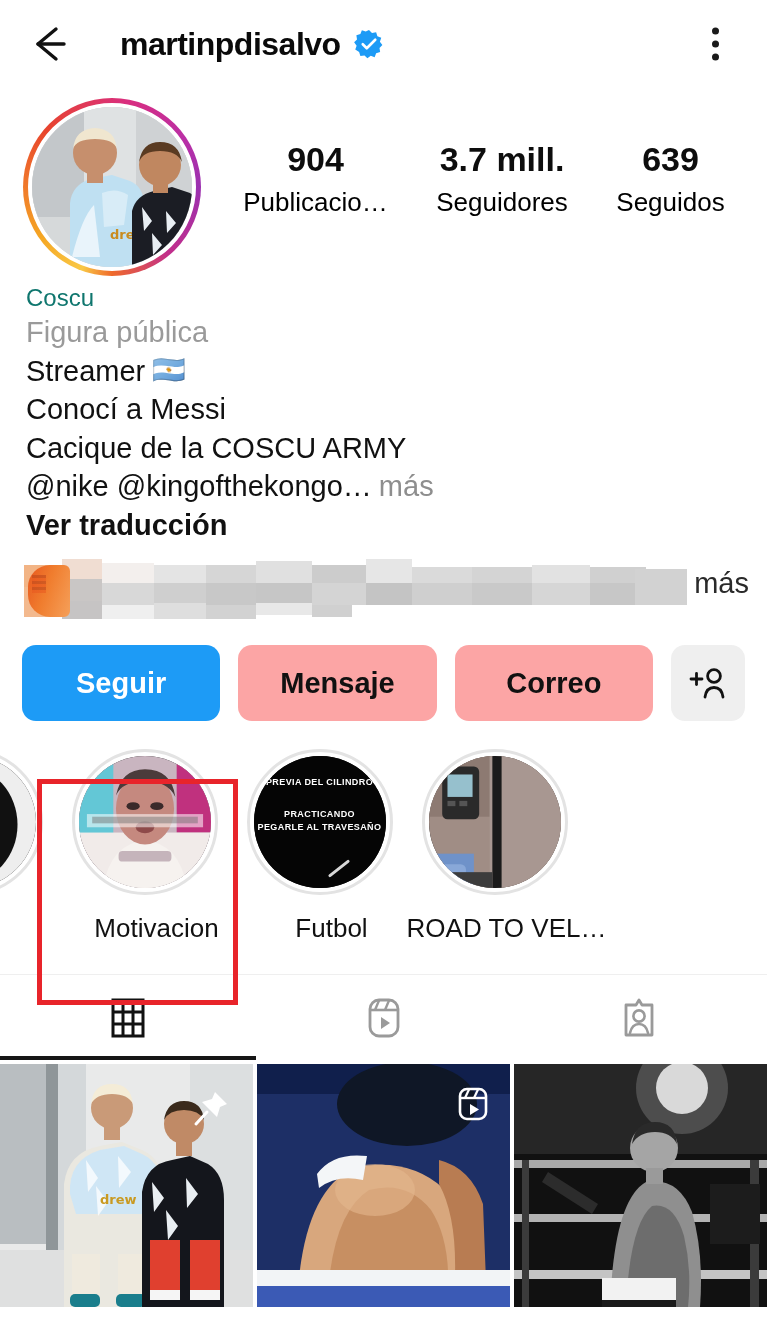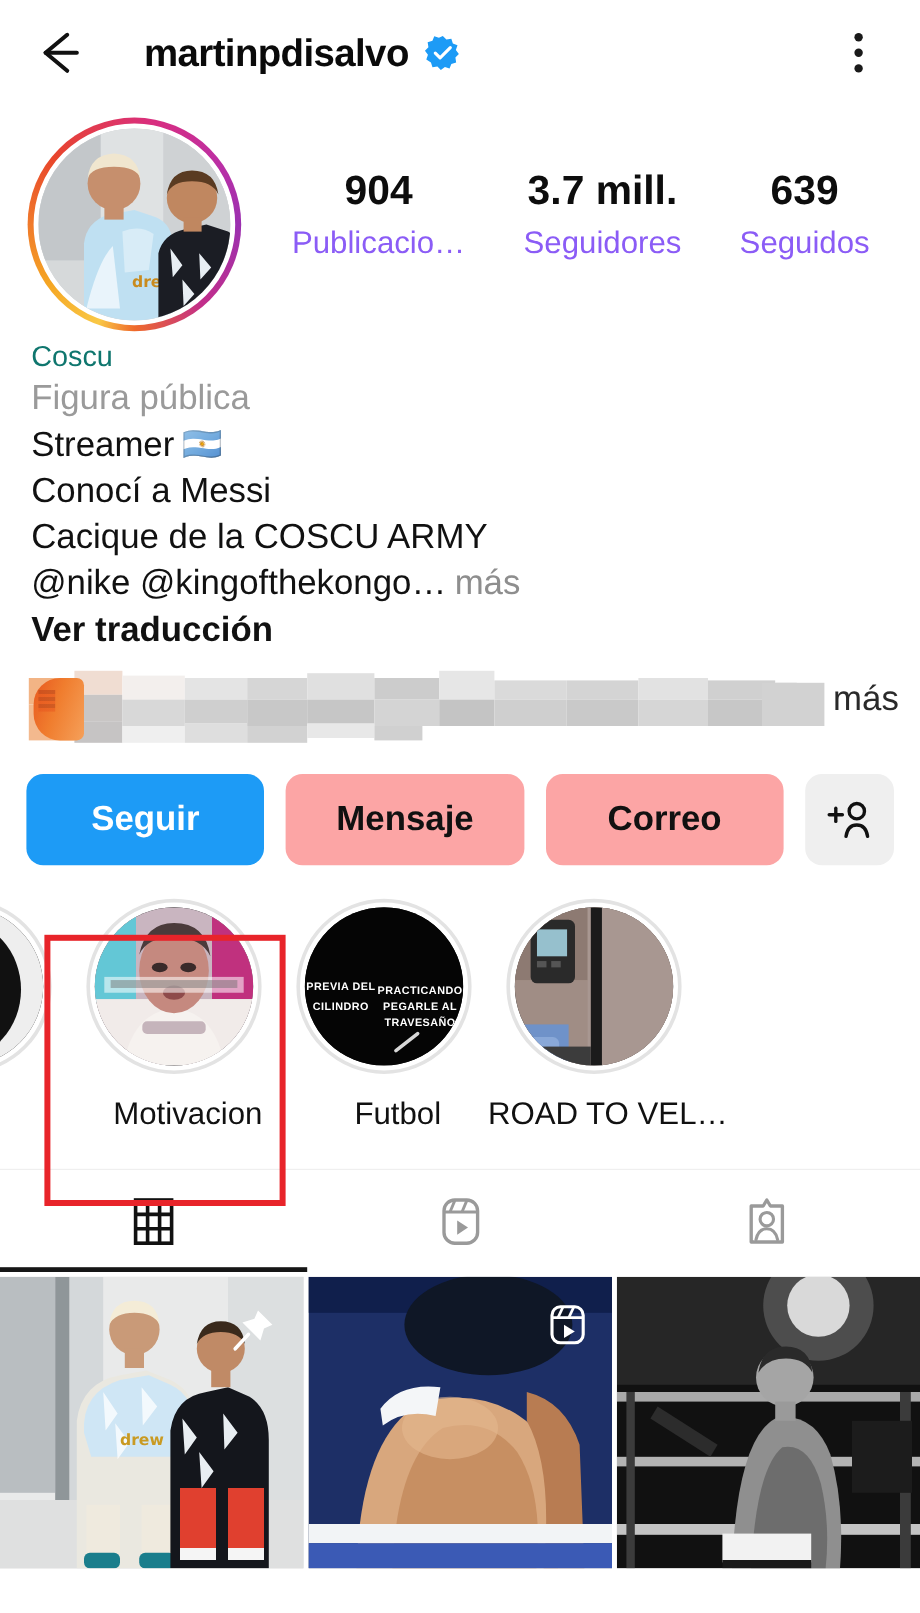--- a/index.html
+++ b/index.html
@@ -51,21 +51,21 @@
     background: #cfd3d6;
   }
   .avatar-art { position:absolute; inset:0; }
 
   .stats {
     flex: 1 1 auto; display: flex; align-items: flex-start;
     justify-content: space-around; padding: 42px 18px 0 18px;
   }
   .stat { text-align: center; min-width: 100px; }
   .stat-num { font-size: 34px; font-weight: bold; color: #0d0d0d; line-height: 1.15; }
-  .stat-label { font-size: 26px; color: #8b5cf6; margin-top: 8px; white-space: nowrap; }
+  .stat-label { font-size: 26px; color: #000000; margin-top: 8px; white-space: nowrap; }
 
   
   .bio { padding: 6px 0 0 26px; }
   .bio-name { font-size: 24px; font-weight: normal; color: #0f766e; line-height: 1.3; }
   .bio-category { font-size: 29px; color: #9a9a9a; line-height: 1.33; }
   .bio-line { font-size: 29px; color: #111; line-height: 1.33; display:flex; align-items:center; gap:7px;}
   .flag { font-size: 27px; }
   .bio-more { color: #8e8e8e; }
   .bio-translate { font-size: 29px; font-weight: bold; color: #111; line-height: 1.36; }
   .bio-link-row { display: flex; align-items: center; gap: 12px; margin-top: 5px; }
@@ -127,21 +127,21 @@
   }
   .hl-img {
     width: 100%; height: 100%; border-radius: 50%; overflow: hidden;
     position: relative; background: #111;
   }
   .hl-label {
     margin-top: 18px; font-size: 26px; color: #111;
     white-space: nowrap; text-align: center; margin-left: 24px;
   }
   .hl-txt-over {
-    position: absolute; inset: 0; display: flex; flex-direction: row;
+    position: absolute; inset: 0; display: flex; flex-direction: column;
     align-items: center; justify-content: flex-start; padding-top: 18px;
     color: #fff; font-size: 9px; letter-spacing: .4px; text-align: center;
     line-height: 1.9; font-weight: bold;
   }
   .hl-txt-over .b { margin-top: 16px; line-height: 1.5; }
   .hl-swoosh {
     position:absolute; right: 34px; bottom: 18px; width: 26px; height: 3px;
     background:#d8d8d8; transform: rotate(-38deg); border-radius:2px;
   }
   

